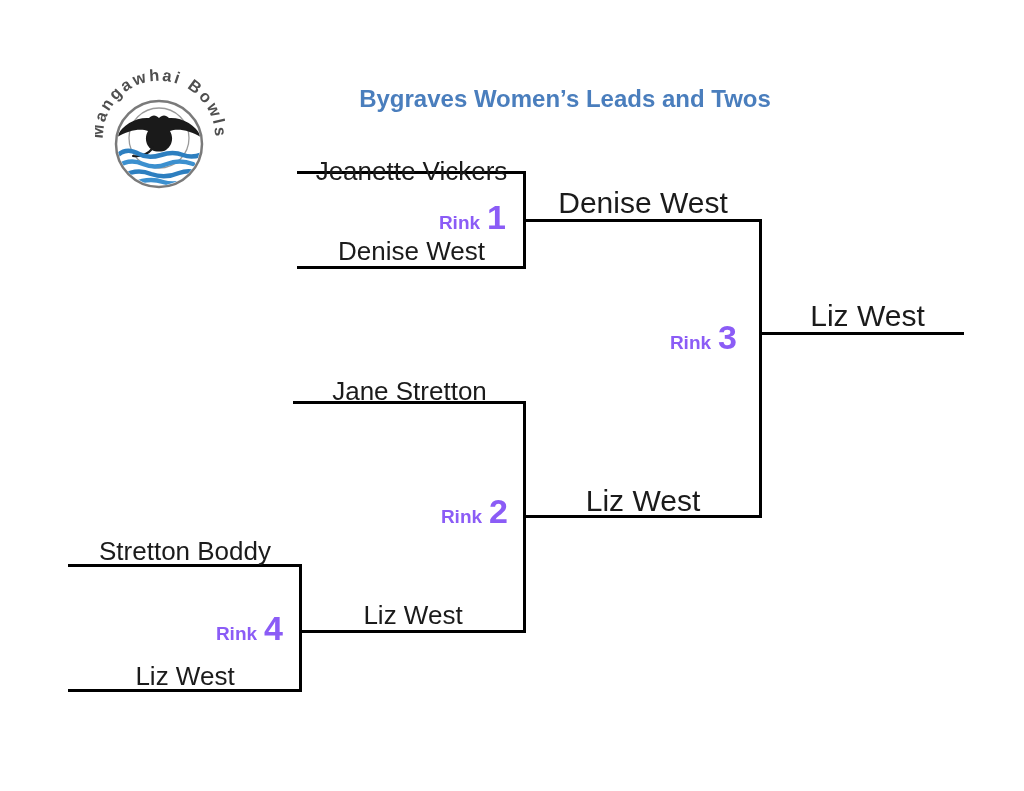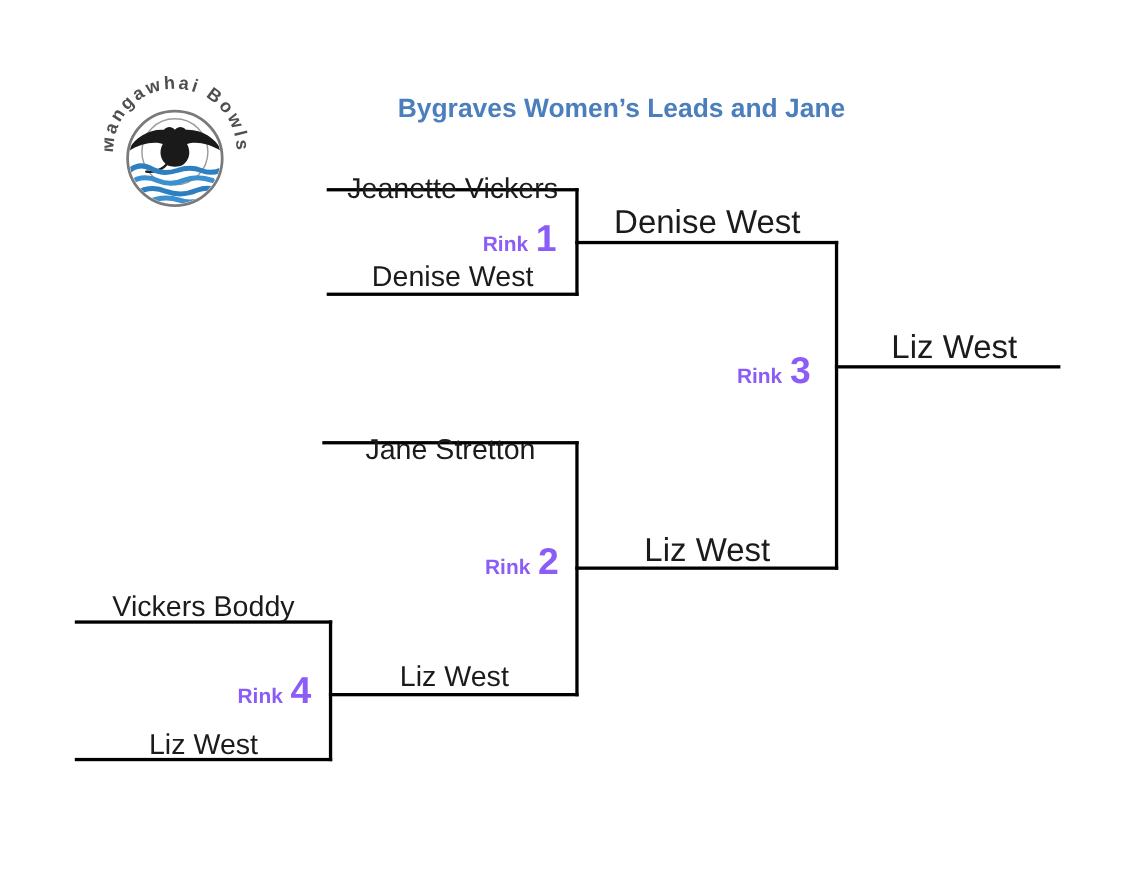--- a/index.html
+++ b/index.html
@@ -80,21 +80,21 @@
 
       <g fill="none" stroke-linecap="round">
         <path d="M20,100 Q30,88 44,96 Q53,101 66,97 Q78,93 88,97 Q98,101 110,95" stroke="#2d7fc0" stroke-width="4.5"></path>
         <path d="M22,109 Q34,100 48,106 Q60,111 72,106 Q84,101 98,106" stroke="#3c90cf" stroke-width="4.5"></path>
         <path d="M28,118 Q42,110 56,116 Q70,121 84,115 Q92,112 100,114" stroke="#2d7fc0" stroke-width="4.5"></path>
         <path d="M38,126 Q54,119 68,124 Q80,128 92,122" stroke="#3c90cf" stroke-width="4.5"></path>
       </g>
     </g>
   </svg>
 
-  <div class="abs title">Bygraves Women’s Leads and Jane</div>
+  <div class="abs title">Bygraves Women’s Leads and Twos</div>
 
   <div class="abs hline" style="left:297px; top:171px; width:229px;"></div>
   <div class="abs hline" style="left:297px; top:266px; width:229px;"></div>
   <div class="abs vline" style="left:523px; top:171px; height:98px;"></div>
   <div class="abs hline" style="left:523px; top:219px; width:239px;"></div>
 
   <div class="abs hline" style="left:293px; top:401px; width:233px;"></div>
   <div class="abs vline" style="left:523px; top:401px; height:232px;"></div>
   <div class="abs hline" style="left:523px; top:515px; width:239px;"></div>
 
@@ -103,24 +103,24 @@
   <div class="abs vline" style="left:299px; top:564px; height:128px;"></div>
   <div class="abs hline" style="left:299px; top:630px; width:227px;"></div>
 
   <div class="abs vline" style="left:759px; top:219px; height:299px;"></div>
   <div class="abs hline" style="left:759px; top:332px; width:205px;"></div>
 
   <div class="abs name" style="left:297px; top:158px; width:229px;">Jeanette Vickers</div>
   <div class="abs name" style="left:297px; top:238px; width:229px;">Denise West</div>
   <div class="abs winner" style="left:525px; top:188px; width:236px;">Denise West</div>
 
-  <div class="abs name" style="left:293px; top:378px; width:233px;margin-top:17px;">Jane Stretton</div>
+  <div class="abs name" style="left:293px; top:378px; width:233px;">Jane Stretton</div>
   <div class="abs winner" style="left:525px; top:486px; width:236px;">Liz West</div>
 
-  <div class="abs name" style="left:68px; top:538px; width:234px;">Vickers Boddy</div>
+  <div class="abs name" style="left:68px; top:538px; width:234px;">Stretton Boddy</div>
   <div class="abs name" style="left:68px; top:663px; width:234px;">Liz West</div>
   <div class="abs name" style="left:300px; top:602px; width:226px;">Liz West</div>
 
   <div class="abs winner" style="left:765px; top:301px; width:205px;">Liz West</div>
 
   <div class="abs rink" style="left:430px; top:200px; width:76px;">
     <span class="word">Rink</span>
     <span class="num">1</span>
   </div>
   <div class="abs rink" style="left:432px; top:494px; width:76px;">

